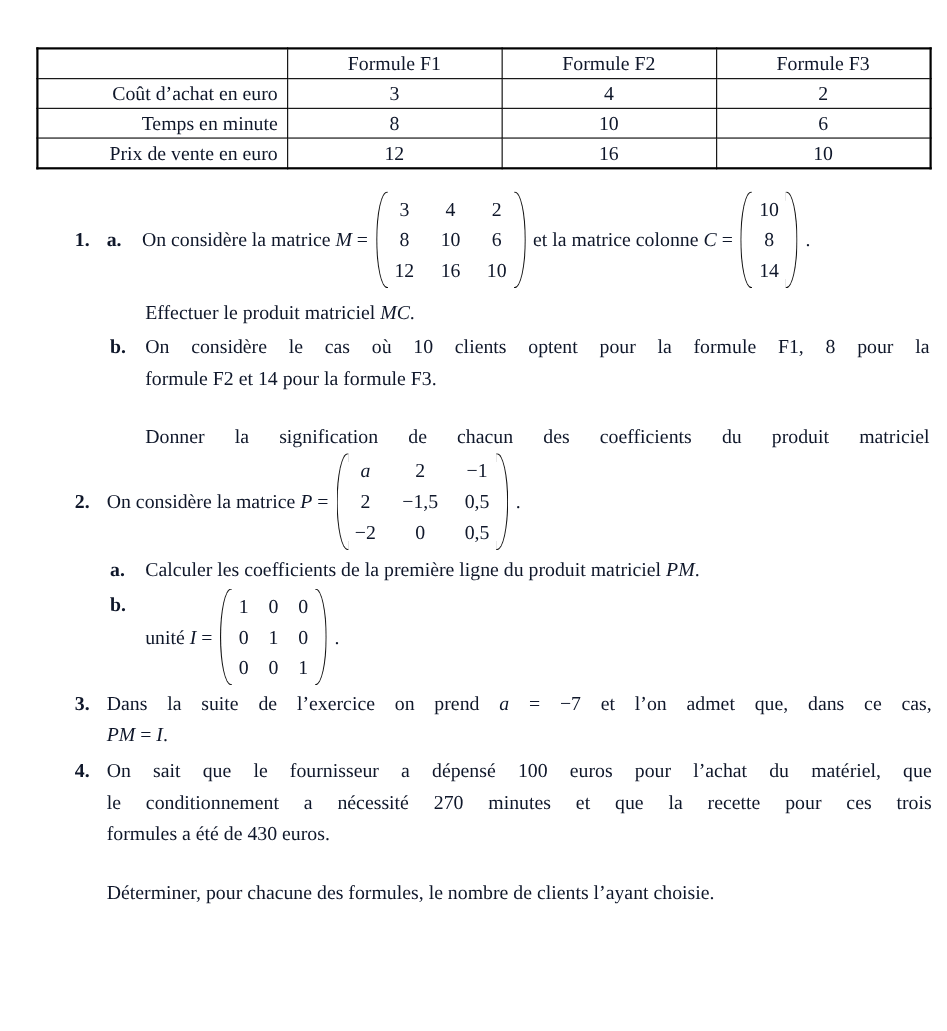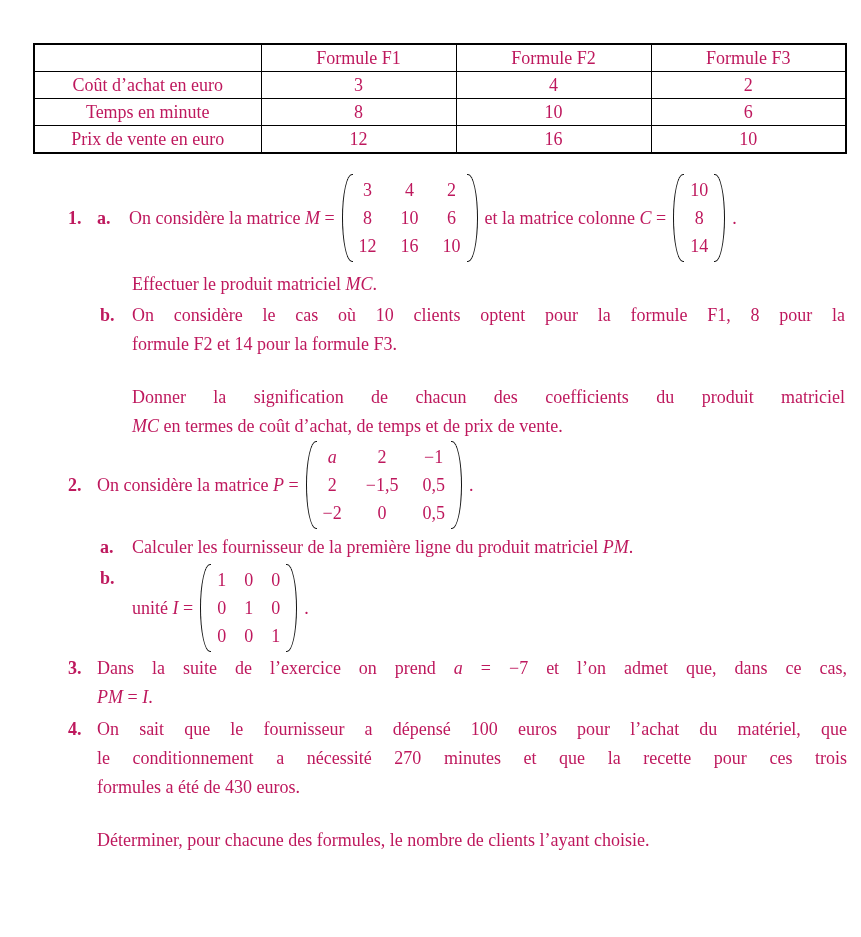--- a/index.html
+++ b/index.html
@@ -1,24 +1,24 @@
 <!DOCTYPE html>
 <html><head>
 <meta charset="utf-8">
 <style>
   html,body { margin:0; padding:0; background:#fff; }
   .page {
     position:relative; width:861px; height:937px; background:#ffffff;
-    color:#be185d; font-family:"Liberation Serif","DejaVu Serif",serif;
+    color:#0f172a; font-family:"Liberation Serif","DejaVu Serif",serif;
     font-size:18px; line-height:29px; overflow:hidden;
   }
   
   table.pricing { border-collapse:collapse; margin:43px 0 0 33px; width:812px; table-layout:fixed; border:2.4px solid #000; }
   table.pricing td { border:1.6px solid #000; height:26px; padding:0 8px; text-align:center; line-height:26px; overflow:hidden; }
-  table.pricing td.rowlabel { text-align:center; }
+  table.pricing td.rowlabel { text-align:right; }
   
   .fl   { display:flex; align-items:center; }
   .row  { display:flex; align-items:flex-start; }
   .m1   { flex:none; width:29px; font-weight:bold; }
   .m2   { flex:none; width:32px; font-weight:bold; }
   .body { flex:1; min-width:0; }
   .ml68  { margin-left:68px;  margin-right:14px; }
   .ml100 { margin-left:100px; margin-right:16px; }
   .ml132 { margin-left:132px; margin-right:16px; }
   .j    { text-align:justify; text-align-last:justify; }
@@ -114,21 +114,20 @@
   <div class="ml132 mt8">
     <span class="seg"><span>Effectuer le produit matriciel </span><i>MC</i><span>.</span></span>
   </div>
 
   <div class="row ml100 mt2">
     <span class="m2">b.</span>
     <div class="body">
       <div class="j">On considère le cas où 10 clients optent pour la formule F1, 8 pour la</div>
       <div>formule F2 et 14 pour la formule F3.</div>
       <div class="j pgap">Donner la signification de chacun des coefficients du produit matriciel</div>
-      <div><i>MC</i><span class="seg"> en termes de coût d’achat, de temps et de prix de vente.</span></div>
     </div>
   </div>
 
   <div class="fl ml68 mt0">
     <span class="m1">2.</span>
     <span class="seg"><span>On considère la matrice </span><i>P</i><span> =</span></span>
     <span class="mx">
         <span class="pl"></span>
         <span class="mg c3">
           <i>a</i>
@@ -141,21 +140,21 @@
           <span>0</span>
           <span>0,5</span>
         </span>
         <span class="pr"></span>
       </span>
     <span class="seg">.</span>
   </div>
 
   <div class="row ml100 mt4">
     <span class="m2">a.</span>
-    <div class="body"><span class="seg"><span>Calculer les fournisseur de la première ligne du produit matriciel </span><i>PM</i><span>.</span></span></div>
+    <div class="body"><span class="seg"><span>Calculer les coefficients de la première ligne du produit matriciel </span><i>PM</i><span>.</span></span></div>
   </div>
 
   <div class="row ml100 mt2">
     <span class="m2">b.</span>
     <div class="body">
       <div class="fl">
         <span class="seg"><span>unité </span><i>I</i><span> =</span></span>
         <span class="mx">
             <span class="pl"></span>
             <span class="mg c3 tight">

